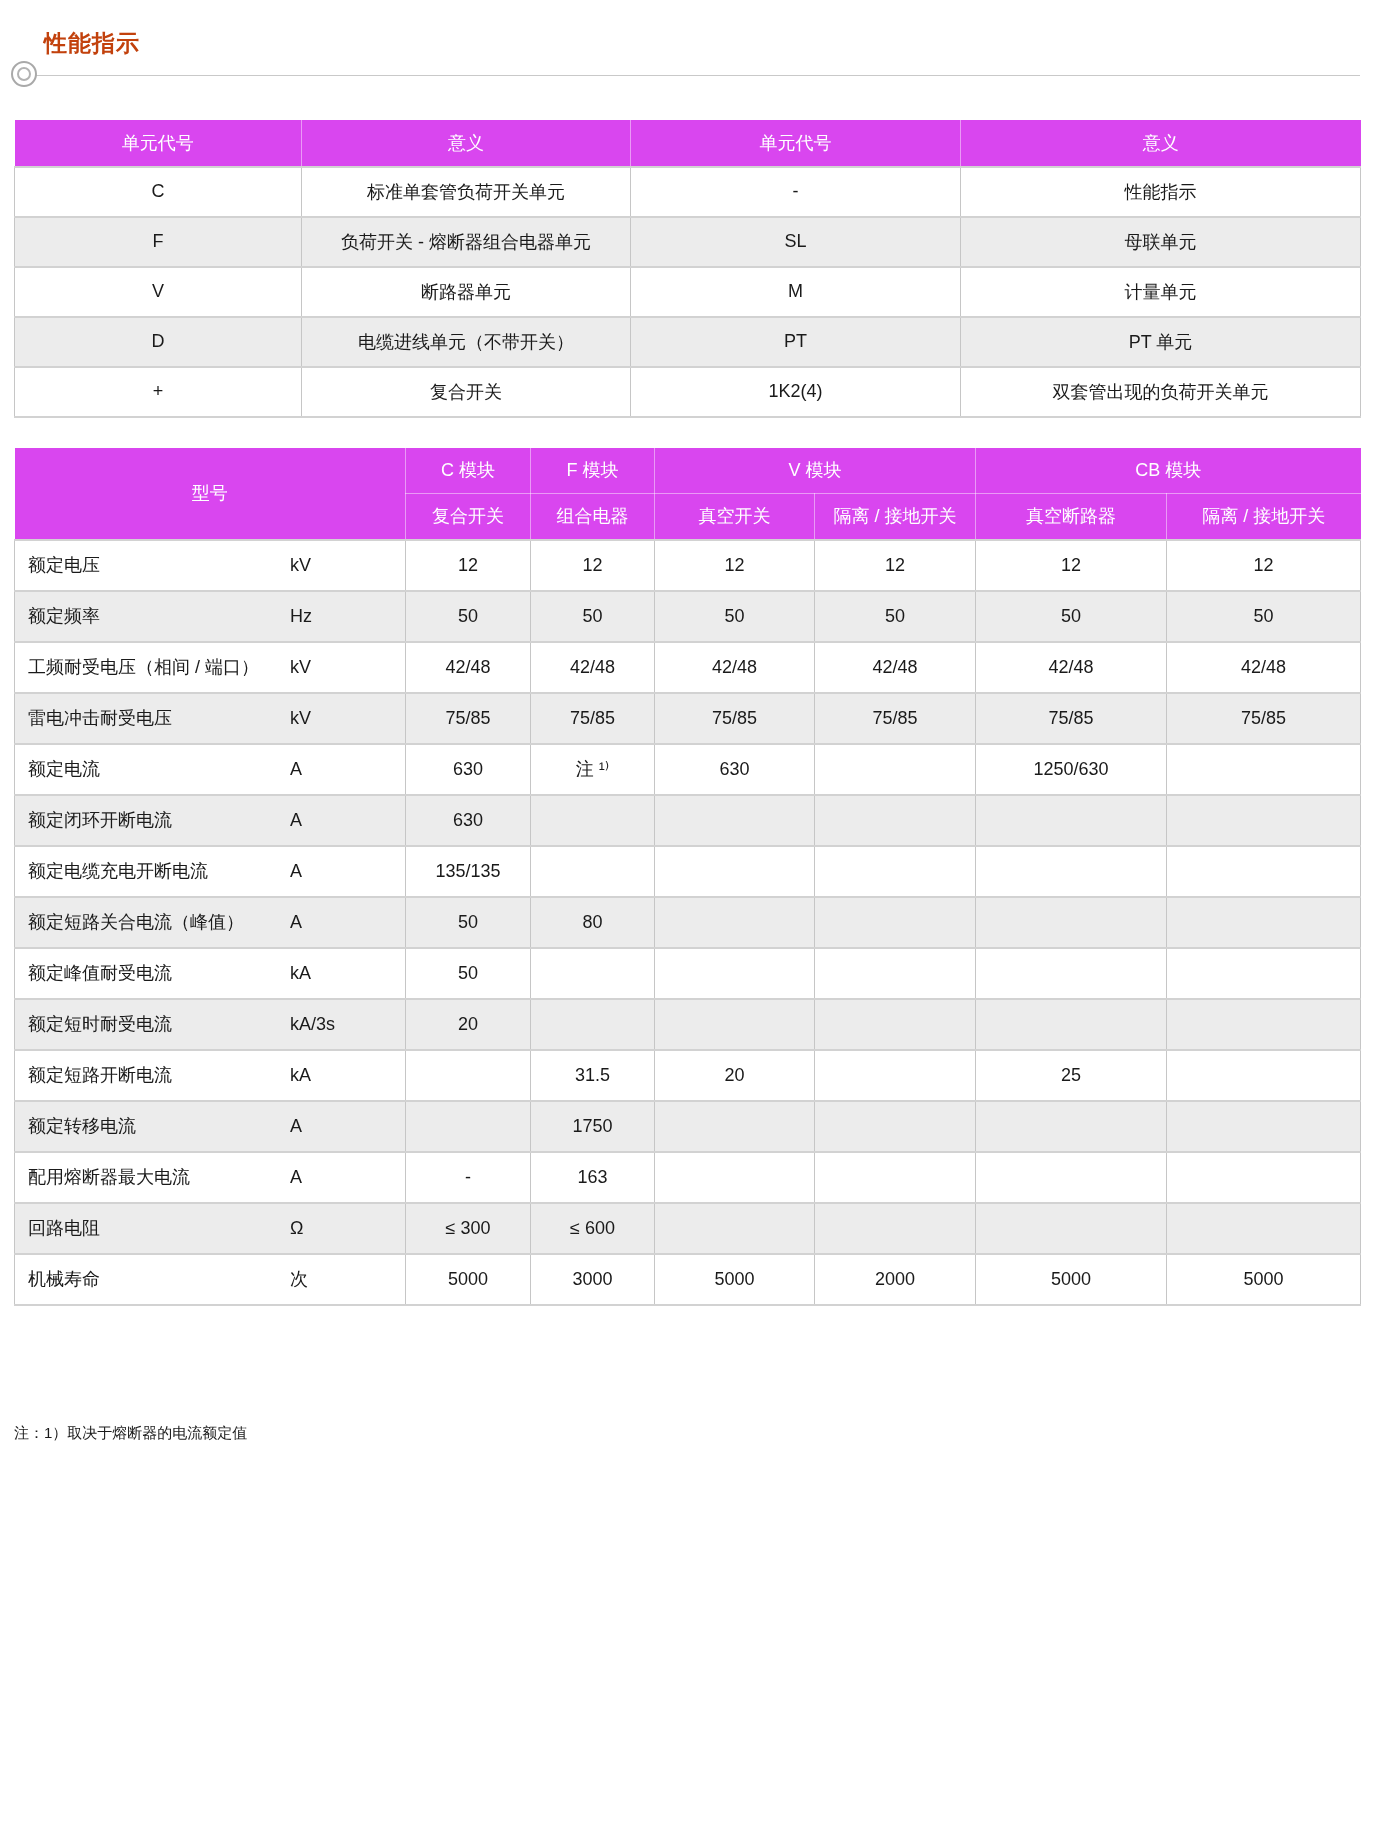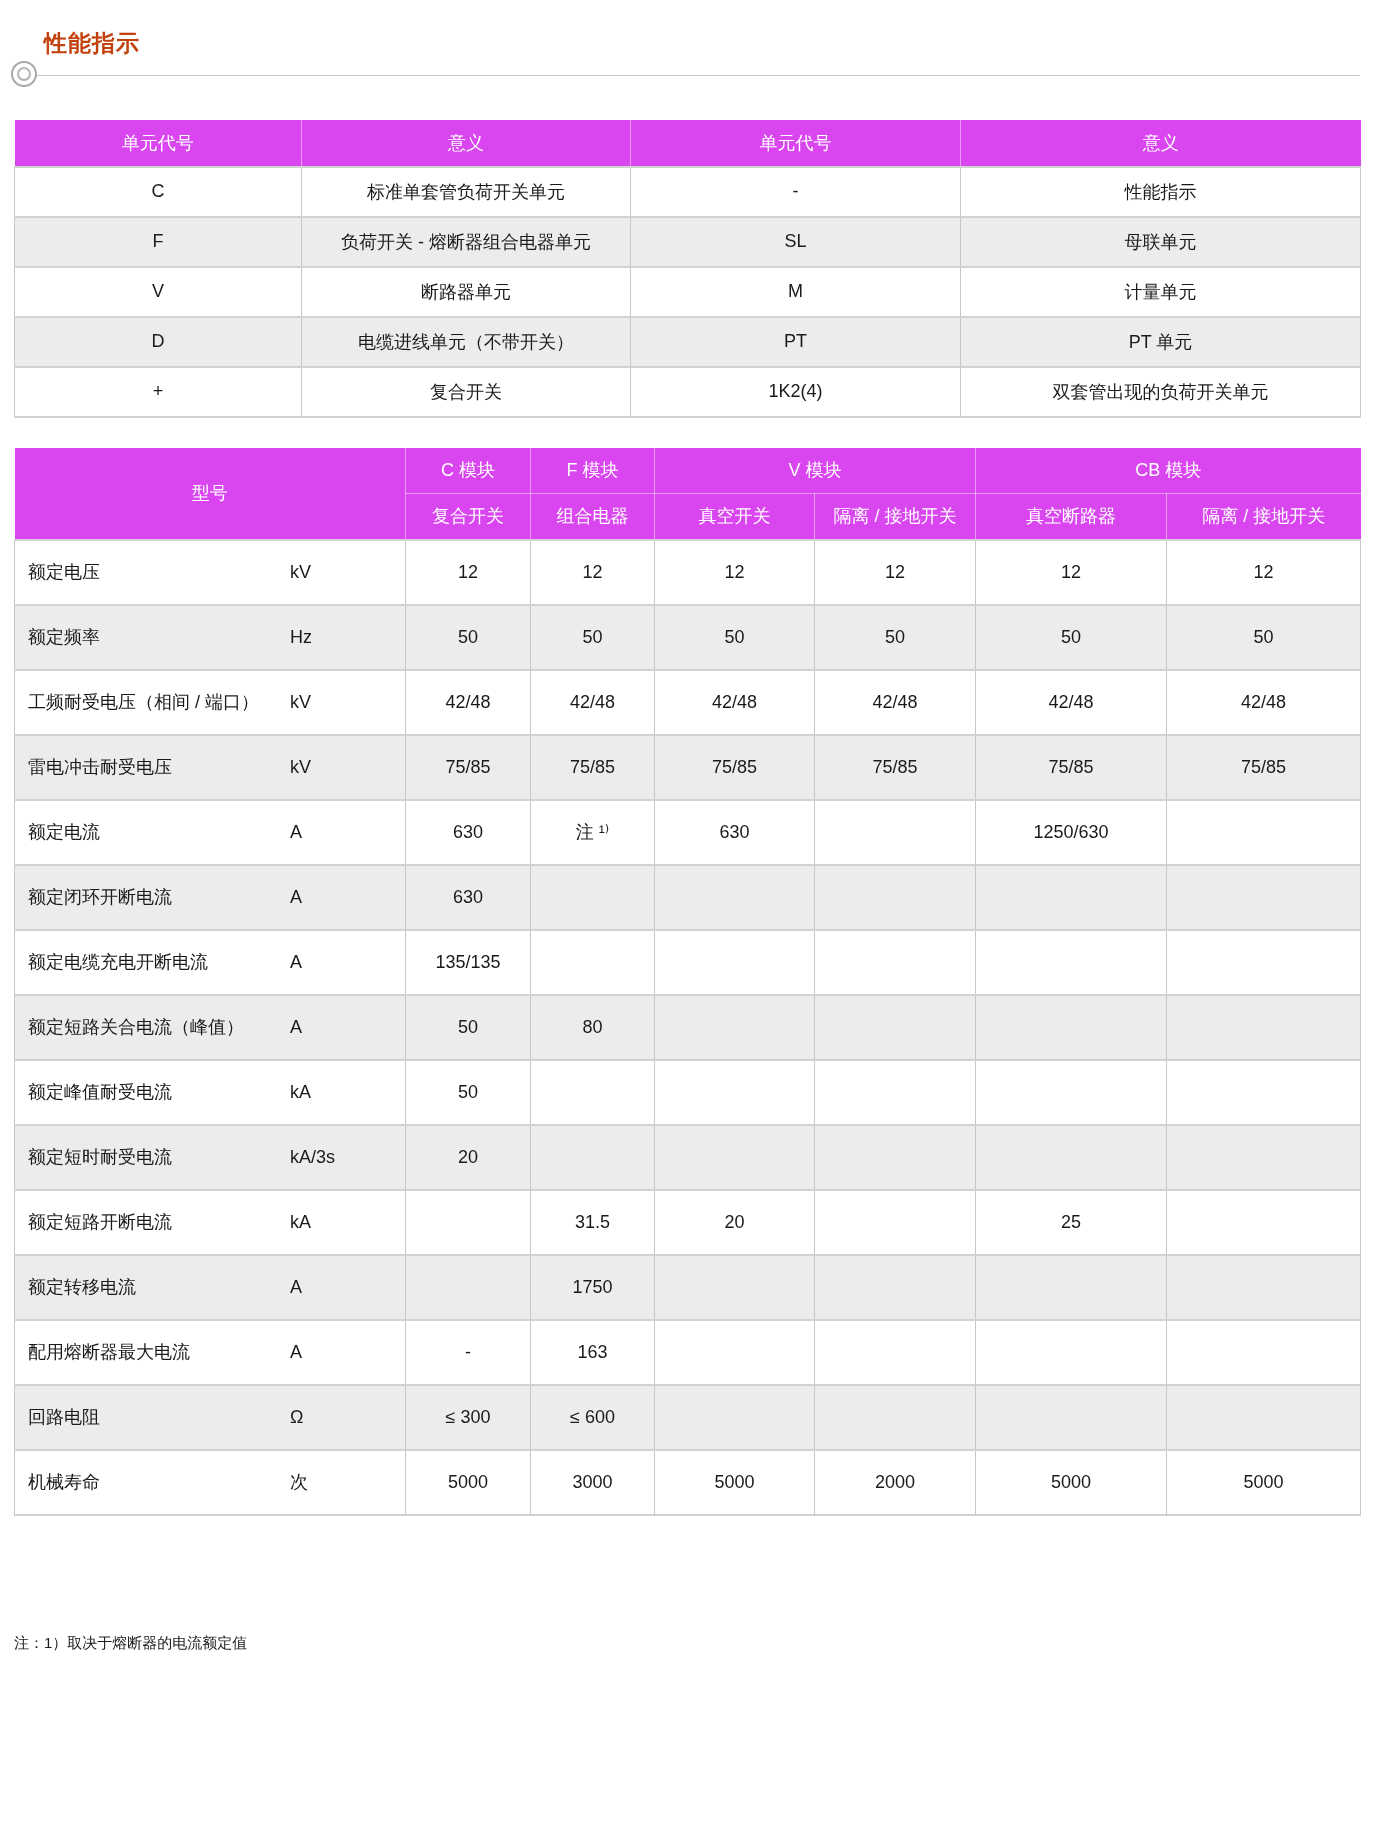--- a/index.html
+++ b/index.html
@@ -39,21 +39,21 @@
 
   
   .t1 { margin-top:26px; }
   .t1 thead tr { height:47px; }
   .t1 tbody tr { height:50px; }
 
   
   .section-head.second { margin-top:172px; }
   .t2 { margin-top:30px; }
   .t2 thead tr { height:46px; }
-  .t2 tbody tr { height:65px; }
+  .t2 tbody tr { height:51px; }
   .t2 td.param { text-align:left; padding:0; }
   .cellflex { display:flex; align-items:center; }
   .pname { flex:1 1 auto; padding-left:13px; white-space:nowrap; }
   .punit { flex:0 0 115px; text-align:left; }
 
   
   .footnote { margin:118px 0 0 14px; font-size:15px; color:#1a1a1a; }
 </style>
 </head>
 <body>

